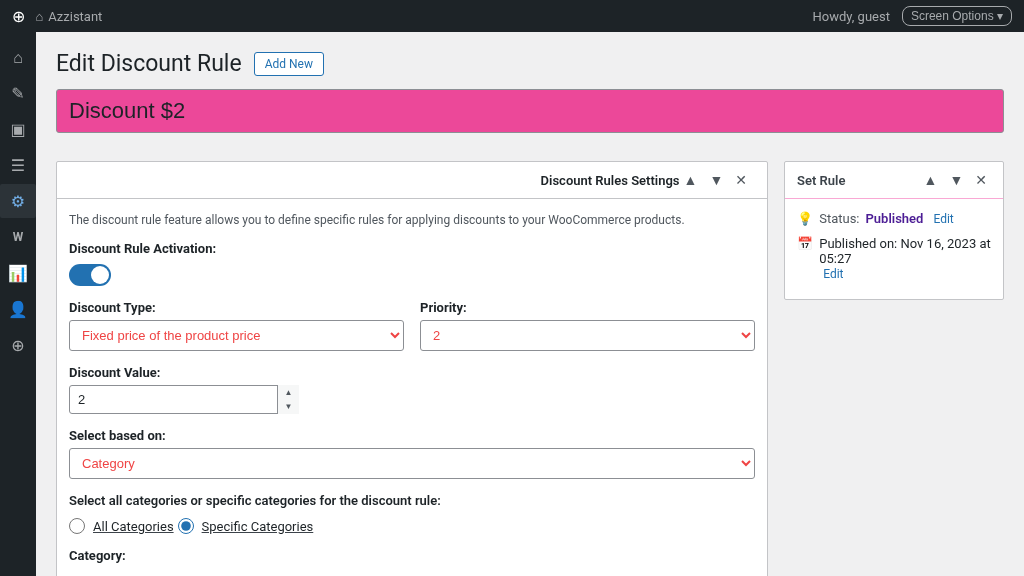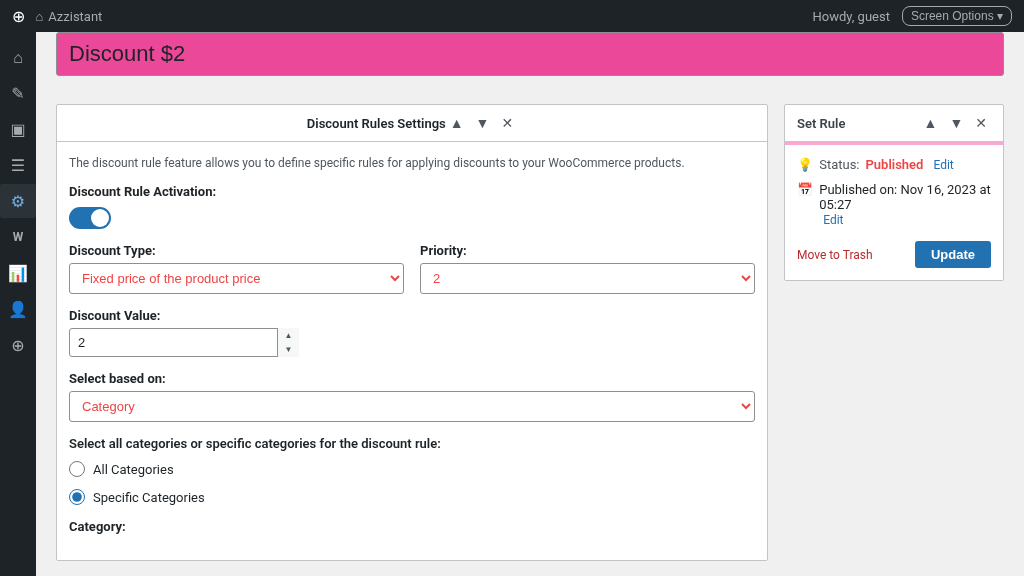--- a/index.html
+++ b/index.html
@@ -124,22 +124,22 @@
     
     .metabox {
       background: #fff;
       border: 1px solid #c3c4c7;
       border-radius: 2px;
       margin-bottom: 16px;
     }
     .metabox-header {
       display: flex;
       align-items: center;
-      justify-content: center;
-      padding: 8px 28px;
+      justify-content: flex-end;
+      padding: 8px 16px;
       border-bottom: 1px solid #c3c4c7;
       cursor: pointer;
     }
     .metabox-title { font-weight: 600; font-size: 13px; color: #1d2327; }
     .metabox-controls { display: flex; gap: 4px; }
     .metabox-ctrl-btn {
       background: none;
       border: none;
       cursor: pointer;
       color: #50575e;
@@ -221,41 +221,41 @@
       content: '';
       position: absolute;
       width: 18px; height: 18px;
       left: 22px; top: 2px;
       background: #fff;
       border-radius: 50%;
       transition: 0.3s;
     }
 
     
-    .radio-group { display: flex; flex-direction: column; gap: 12px; margin: 10px 0; }
+    .radio-group { display: flex; flex-direction: row; gap: 4px; margin: 10px 0; text-decoration: underline; }
     .radio-item { display: flex; align-items: center; gap: 8px; cursor: pointer; }
     .radio-item input[type=radio] { width: 16px; height: 16px; cursor: pointer; accent-color: #2271b1; }
     .radio-label { font-size: 13px; color: #1d2327; }
 
     
     .set-rule-box { background: #fff; border: 1px solid #c3c4c7; border-radius: 2px; }
     .set-rule-header {
       display: flex;
       align-items: center;
       justify-content: space-between;
       padding: 8px 12px;
-      border-bottom: 4px solid #f9a8d4;
+      border-bottom: 1px solid #f9a8d4;
     }
     .set-rule-title { font-weight: 600; font-size: 13px; }
     .set-rule-controls { display: flex; gap: 4px; }
     .set-rule-body { padding: 12px; }
     .status-row { display: flex; align-items: center; gap: 6px; margin-bottom: 10px; font-size: 13px; }
     .status-icon { color: #50575e; }
     .status-label { color: #50575e; }
-    .status-value { font-weight: 600; color: #ef4444; }
+    .status-value { font-weight: 600; color: #4c1d95; }
     .edit-link { color: #2271b1; text-decoration: none; font-size: 12px; margin-left: 4px; }
     .publish-row { display: flex; align-items: flex-start; gap: 6px; margin-bottom: 6px; font-size: 13px; }
     .publish-date { font-size: 13px; color: #1d2327; }
     .action-row { display: flex; align-items: center; justify-content: space-between; margin-top: 14px; }
     .move-to-trash { color: #b32d2e; text-decoration: none; font-size: 12px; }
     .update-btn {
       background: #2271b1;
       color: #fff;
       border: none;
       padding: 6px 16px;
@@ -293,20 +293,24 @@
     <div class="menu-item" title="Pages">☰</div>
     <div class="menu-item active" title="Settings">⚙</div>
     <div class="menu-item" title="WooCommerce" style="font-size:12px;font-weight:bold;">W</div>
     <div class="menu-item" title="Analytics">📊</div>
     <div class="menu-item" title="Users">👤</div>
     <div class="menu-item" title="Plugins">⊕</div>
   </div>
 
   <div id="wpcontent">
     
+    <div class="page-header">
+      <h1 class="page-title">Edit Discount Rule</h1>
+      <a class="add-new-btn">Add New</a>
+    </div>
 
     
     <input type="text" class="post-title-input" value="Discount $2" placeholder="Enter title here" style="">
 
     <div class="content-area">
 
       <div class="main-column">
 
         <div class="metabox">
           <div class="metabox-header">
@@ -416,22 +420,18 @@
             <div class="publish-row">
               <span>📅</span>
               <div>
                 <span class="publish-date">Published on: </span>
                 <span class="publish-date">Nov 16, 2023 at 05:27</span>
                 <br>
                 <a class="edit-link" href="#">Edit</a>
               </div>
             </div>
 
-            <div class="action-row">
-              <a class="move-to-trash" href="#">Move to Trash</a>
-              <button class="update-btn">Update</button>
-            </div>
           </div>
         </div>
       </div>
     </div>
   </div>
 </div>
 
 </body></html>

